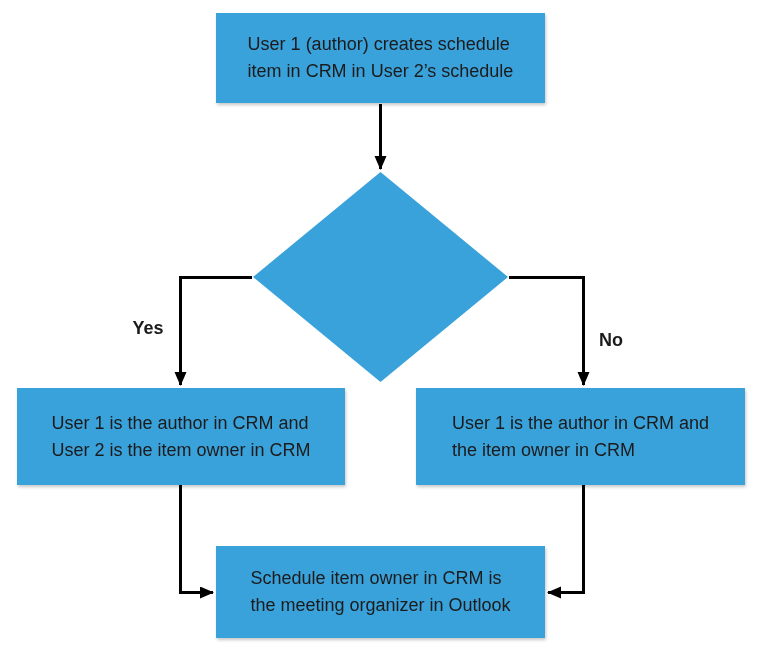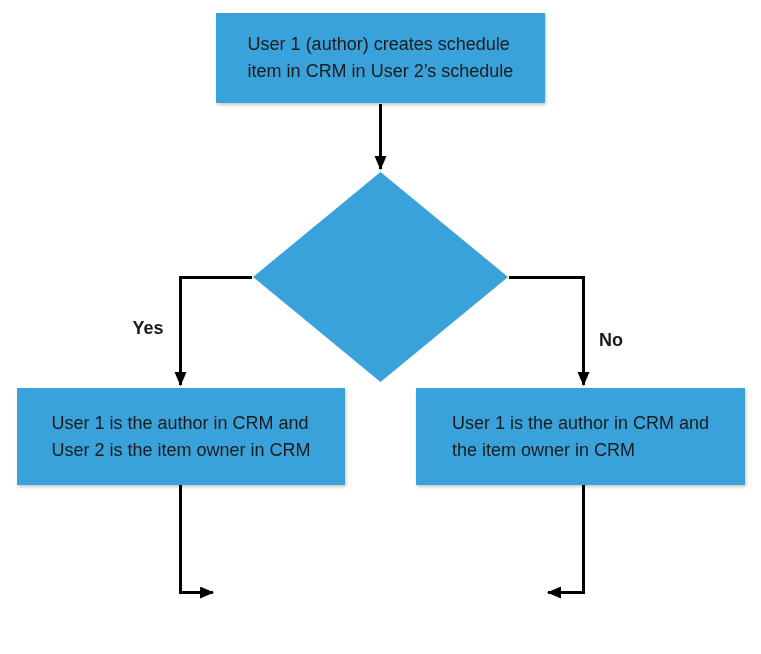--- a/index.html
+++ b/index.html
@@ -99,14 +99,16 @@
   <div class="edge-label edge-label-yes">Yes</div>
 
   <div class="edge-label edge-label-no">No</div>
 
   <div class="node node-yes-branch">User 1 is the author in CRM and
 User 2 is the item owner in CRM</div>
 
   <div class="node node-no-branch">User 1 is the author in CRM and
 the item owner in CRM</div>
 
+  <div class="node node-end">Schedule item owner in CRM is
+the meeting organizer in Outlook</div>
 
 </div>
 
 </body></html>

